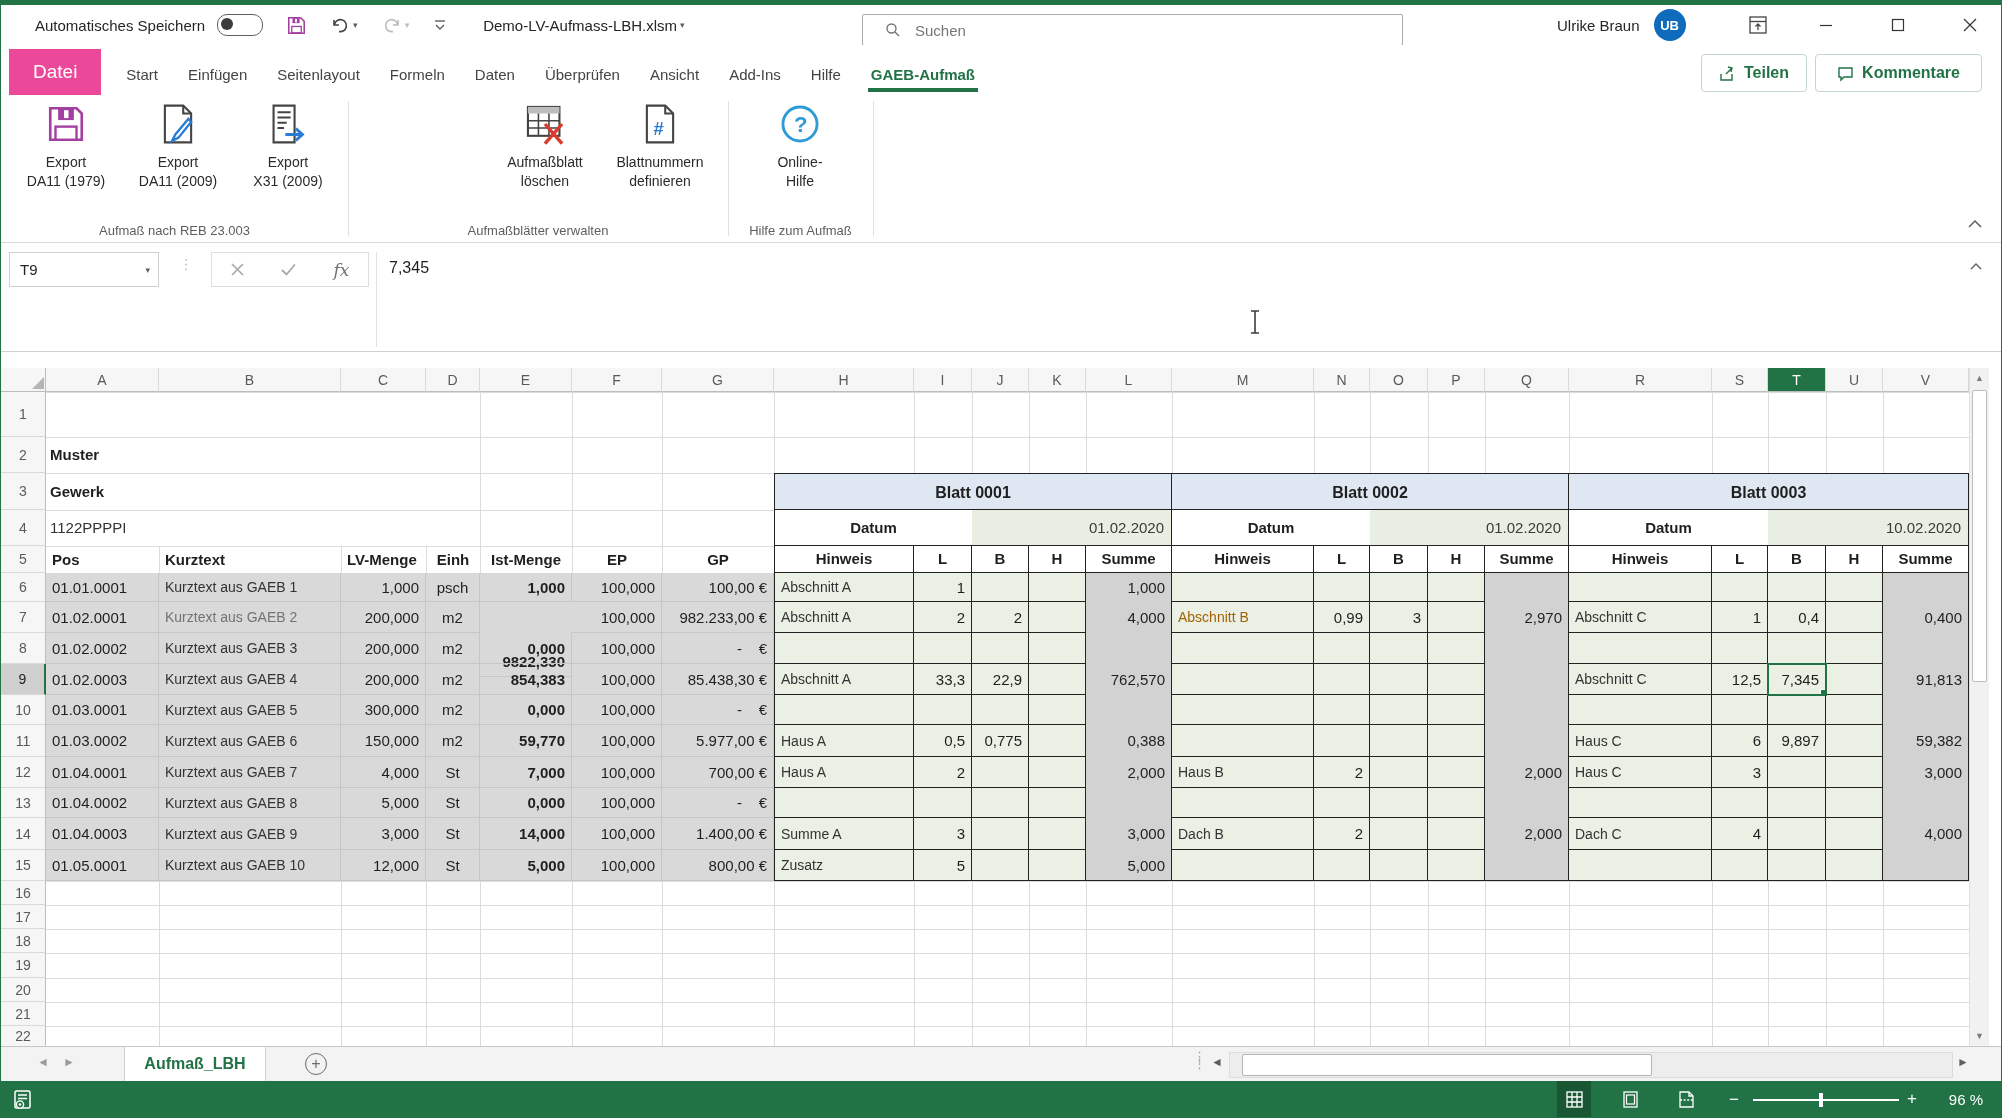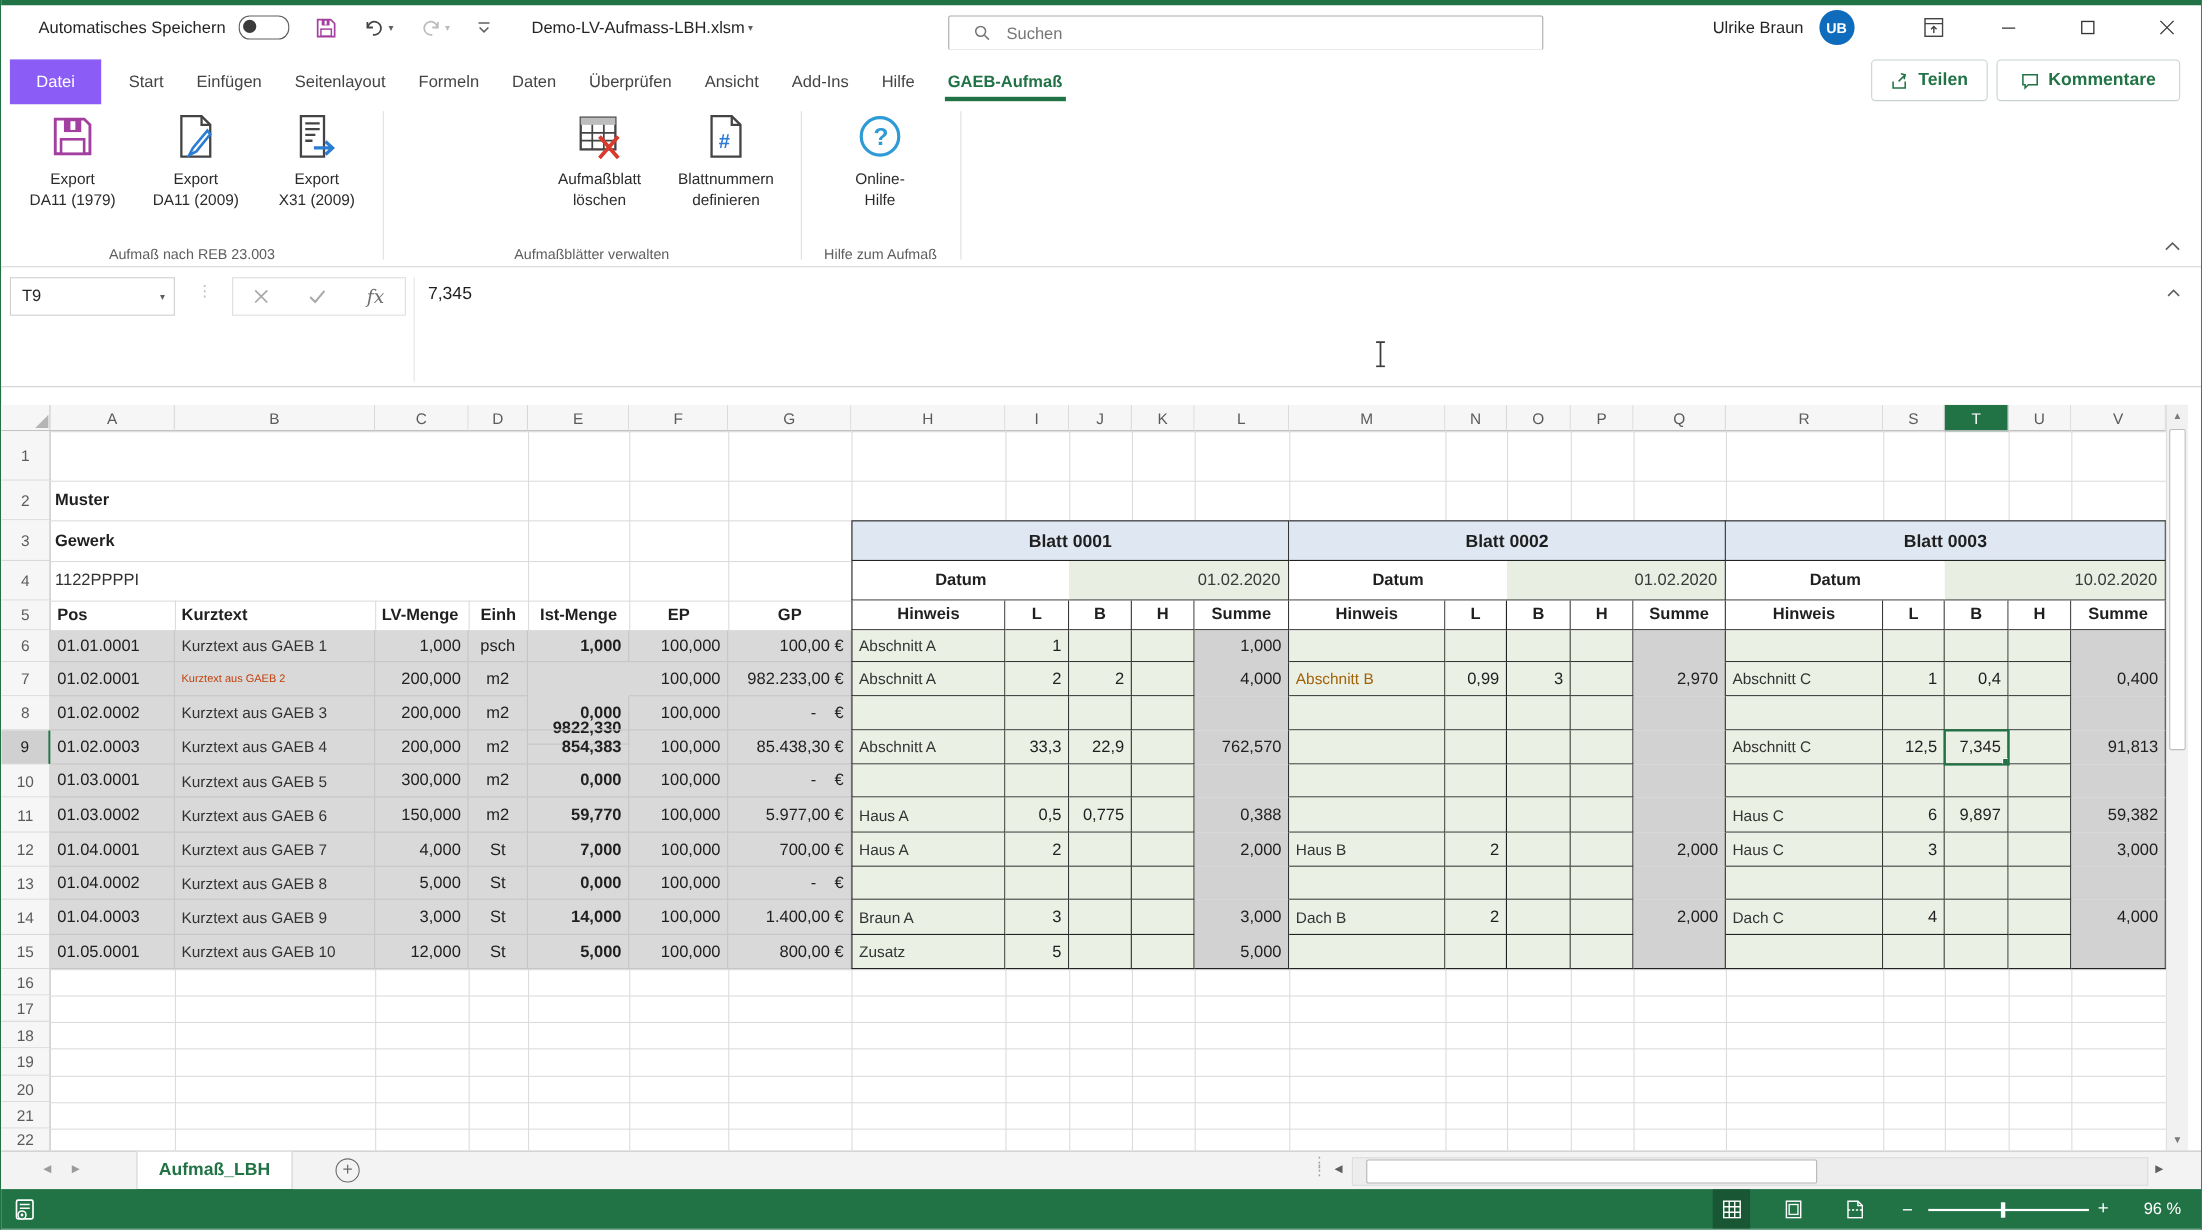--- a/index.html
+++ b/index.html
@@ -18,21 +18,21 @@
   .doc-title{font-size:15px;color:#252525;margin-left:36px}
   .searchbox{position:absolute;left:861px;top:9px;width:539px;height:30px;border:1px solid #ababab;border-radius:2px;
              display:flex;align-items:center;background:#fff}
   .searchbox span{color:#767676;font-size:15px;margin-left:14px}
   .user{position:absolute;left:1556px;top:0;height:40px;display:flex;align-items:center;font-size:15px;color:#252525}
   .avatar{width:32px;height:32px;border-radius:50%;background:#0f6cbd;color:#fff;font-size:13px;font-weight:bold;
           display:flex;align-items:center;justify-content:center;margin-left:14px}
   .winbtn{position:absolute;top:0;width:58px;height:40px;display:flex;align-items:center;justify-content:center}
   
   .ribbontabs{top:45px;left:0;right:0;height:50px;background:#fff;display:flex;align-items:flex-end}
-  .tab-file{background:#8b5cf6;color:#fff;font-size:15px;padding:12px 24px;margin-left:8px}
+  .tab-file{background:#ec4899;color:#fff;font-size:19px;padding:12px 24px;margin-left:8px}
   .rtab{font-size:15px;color:#444;padding:12px 15px;position:relative}
   .rtab.active{color:#217346;font-weight:bold}
   .rtab.active:after{content:"";position:absolute;left:12px;right:12px;bottom:3px;height:4px;background:#217346}
   .pillbtn{position:absolute;top:9px;height:36px;border:1px solid #c5d4cc;border-radius:4px;background:#fff;
            display:flex;align-items:center;justify-content:center;color:#217346;font-size:16px;font-weight:bold;gap:8px}
   
   .ribbon{top:95px;left:0;right:0;height:148px;background:#fff;border-bottom:1px solid #d8d8d8}
   .rgroup-label{position:absolute;bottom:4px;left:0;right:0;text-align:center;font-size:13px;color:#5e5e5e}
   .bigbtn{position:absolute;top:8px;display:flex;flex-direction:column;align-items:center;width:110px}
   .bigbtn .lbl{font-size:14px;color:#2b2b2b;text-align:center;line-height:19px;margin-top:8px}
@@ -366,21 +366,21 @@
       <div class="cell" style="left: 661px; top: 178px; width: 112px; height: 27px; font-weight: bold; line-height: 27px; text-align: center; padding: 0px 6px;">GP</div>
       <div class="cell" style="left: 45px; top: 205px; width: 728px; height: 308px; background: rgb(217, 217, 217);"></div>
       <div class="cell" style="left: 45px; top: 205px; width: 113px; height: 29px; line-height: 29px; text-align: left; padding: 0px 6px; border-right: 1px solid rgb(198, 198, 198); border-bottom: 1px solid rgb(198, 198, 198);">01.01.0001</div>
       <div class="cell" style="left: 158px; top: 205px; width: 182px; height: 29px; line-height: 29px; text-align: left; padding: 0px 6px; border-right: 1px solid rgb(198, 198, 198); border-bottom: 1px solid rgb(198, 198, 198); font-size: 14px; color: rgb(51, 51, 51);">Kurztext aus GAEB 1</div>
       <div class="cell" style="left: 340px; top: 205px; width: 85px; height: 29px; line-height: 29px; text-align: right; padding: 0px 6px; border-right: 1px solid rgb(198, 198, 198); border-bottom: 1px solid rgb(198, 198, 198);">1,000</div>
       <div class="cell" style="left: 425px; top: 205px; width: 54px; height: 29px; line-height: 29px; text-align: center; padding: 0px 6px; border-right: 1px solid rgb(198, 198, 198); border-bottom: 1px solid rgb(198, 198, 198);">psch</div>
       <div class="cell" style="left: 479px; top: 205px; width: 92px; height: 29px; line-height: 29px; text-align: right; padding: 0px 6px; border-right: 1px solid rgb(198, 198, 198); border-bottom: 1px solid rgb(198, 198, 198); font-weight: bold;">1,000</div>
       <div class="cell" style="left: 571px; top: 205px; width: 90px; height: 29px; line-height: 29px; text-align: right; padding: 0px 6px; border-right: 1px solid rgb(198, 198, 198); border-bottom: 1px solid rgb(198, 198, 198);">100,000</div>
       <div class="cell" style="left: 661px; top: 205px; width: 112px; height: 29px; line-height: 29px; text-align: right; padding: 0px 6px; border-right: 1px solid rgb(198, 198, 198); border-bottom: 1px solid rgb(198, 198, 198);">100,00 €</div>
       <div class="cell" style="left: 45px; top: 234px; width: 113px; height: 31px; line-height: 31px; text-align: left; padding: 0px 6px; border-right: 1px solid rgb(198, 198, 198); border-bottom: 1px solid rgb(198, 198, 198);">01.02.0001</div>
-      <div class="cell" style="left: 158px; top: 234px; width: 182px; height: 31px; line-height: 31px; text-align: left; padding: 0px 6px; border-right: 1px solid rgb(198, 198, 198); border-bottom: 1px solid rgb(198, 198, 198); font-size: 10px; color: #c2410c;">Kurztext aus GAEB 2</div>
+      <div class="cell" style="left: 158px; top: 234px; width: 182px; height: 31px; line-height: 31px; text-align: left; padding: 0px 6px; border-right: 1px solid rgb(198, 198, 198); border-bottom: 1px solid rgb(198, 198, 198); font-size: 14px; color: #737373;">Kurztext aus GAEB 2</div>
       <div class="cell" style="left: 340px; top: 234px; width: 85px; height: 31px; line-height: 31px; text-align: right; padding: 0px 6px; border-right: 1px solid rgb(198, 198, 198); border-bottom: 1px solid rgb(198, 198, 198);">200,000</div>
       <div class="cell" style="left: 425px; top: 234px; width: 54px; height: 31px; line-height: 31px; text-align: center; padding: 0px 6px; border-right: 1px solid rgb(198, 198, 198); border-bottom: 1px solid rgb(198, 198, 198);">m2</div>
       <div class="cell" style="left: 479px; top: 234px; width: 92px; height: 31px; line-height: 31px; text-align: right; padding: 0px 6px; border-right: 1px solid rgb(198, 198, 198); border-bottom: 1px solid rgb(198, 198, 198); font-weight: bold; margin-top: 44px;">9822,330</div>
       <div class="cell" style="left: 571px; top: 234px; width: 90px; height: 31px; line-height: 31px; text-align: right; padding: 0px 6px; border-right: 1px solid rgb(198, 198, 198); border-bottom: 1px solid rgb(198, 198, 198);">100,000</div>
       <div class="cell" style="left: 661px; top: 234px; width: 112px; height: 31px; line-height: 31px; text-align: right; padding: 0px 6px; border-right: 1px solid rgb(198, 198, 198); border-bottom: 1px solid rgb(198, 198, 198);">982.233,00 €</div>
       <div class="cell" style="left: 45px; top: 265px; width: 113px; height: 31px; line-height: 31px; text-align: left; padding: 0px 6px; border-right: 1px solid rgb(198, 198, 198); border-bottom: 1px solid rgb(198, 198, 198);">01.02.0002</div>
       <div class="cell" style="left: 158px; top: 265px; width: 182px; height: 31px; line-height: 31px; text-align: left; padding: 0px 6px; border-right: 1px solid rgb(198, 198, 198); border-bottom: 1px solid rgb(198, 198, 198); font-size: 14px; color: rgb(51, 51, 51);">Kurztext aus GAEB 3</div>
       <div class="cell" style="left: 340px; top: 265px; width: 85px; height: 31px; line-height: 31px; text-align: right; padding: 0px 6px; border-right: 1px solid rgb(198, 198, 198); border-bottom: 1px solid rgb(198, 198, 198);">200,000</div>
       <div class="cell" style="left: 425px; top: 265px; width: 54px; height: 31px; line-height: 31px; text-align: center; padding: 0px 6px; border-right: 1px solid rgb(198, 198, 198); border-bottom: 1px solid rgb(198, 198, 198);">m2</div>
       <div class="cell" style="left: 479px; top: 265px; width: 92px; height: 31px; line-height: 31px; text-align: right; padding: 0px 6px; border-right: 1px solid rgb(198, 198, 198); border-bottom: 1px solid rgb(198, 198, 198); font-weight: bold;">0,000</div>
@@ -476,21 +476,21 @@
       <div class="cell" style="left: 773px; top: 389px; width: 140px; height: 31px; line-height: 31px; padding: 0px 6px; background: rgb(234, 240, 228); text-align: left; font-size: 14px; color: rgb(51, 51, 51); border-right: 1px solid rgb(34, 34, 34); border-bottom: 1px solid rgb(34, 34, 34); border-left: 1px solid rgb(34, 34, 34);">Haus A</div>
       <div class="cell" style="left: 913px; top: 389px; width: 58px; height: 31px; line-height: 31px; padding: 0px 6px; background: rgb(234, 240, 228); text-align: right; border-right: 1px solid rgb(34, 34, 34); border-bottom: 1px solid rgb(34, 34, 34);">2</div>
       <div class="cell" style="left: 971px; top: 389px; width: 57px; height: 31px; line-height: 31px; padding: 0px 6px; background: rgb(234, 240, 228); text-align: right; border-right: 1px solid rgb(34, 34, 34); border-bottom: 1px solid rgb(34, 34, 34);"></div>
       <div class="cell" style="left: 1028px; top: 389px; width: 57px; height: 31px; line-height: 31px; padding: 0px 6px; background: rgb(234, 240, 228); text-align: right; border-right: 1px solid rgb(34, 34, 34); border-bottom: 1px solid rgb(34, 34, 34);"></div>
       <div class="cell" style="left: 1085px; top: 389px; width: 86px; height: 31px; line-height: 31px; padding: 0px 6px; background: rgb(210, 210, 210); text-align: right; border-right: 1px solid rgb(34, 34, 34);">2,000</div>
       <div class="cell" style="left: 773px; top: 420px; width: 140px; height: 30px; line-height: 30px; padding: 0px 6px; background: rgb(234, 240, 228); text-align: left; font-size: 14px; color: rgb(51, 51, 51); border-right: 1px solid rgb(34, 34, 34); border-bottom: 1px solid rgb(34, 34, 34); border-left: 1px solid rgb(34, 34, 34);"></div>
       <div class="cell" style="left: 913px; top: 420px; width: 58px; height: 30px; line-height: 30px; padding: 0px 6px; background: rgb(234, 240, 228); text-align: right; border-right: 1px solid rgb(34, 34, 34); border-bottom: 1px solid rgb(34, 34, 34);"></div>
       <div class="cell" style="left: 971px; top: 420px; width: 57px; height: 30px; line-height: 30px; padding: 0px 6px; background: rgb(234, 240, 228); text-align: right; border-right: 1px solid rgb(34, 34, 34); border-bottom: 1px solid rgb(34, 34, 34);"></div>
       <div class="cell" style="left: 1028px; top: 420px; width: 57px; height: 30px; line-height: 30px; padding: 0px 6px; background: rgb(234, 240, 228); text-align: right; border-right: 1px solid rgb(34, 34, 34); border-bottom: 1px solid rgb(34, 34, 34);"></div>
       <div class="cell" style="left: 1085px; top: 420px; width: 86px; height: 30px; line-height: 30px; padding: 0px 6px; background: rgb(210, 210, 210); text-align: right; border-right: 1px solid rgb(34, 34, 34);"></div>
-      <div class="cell" style="left: 773px; top: 450px; width: 140px; height: 32px; line-height: 32px; padding: 0px 6px; background: rgb(234, 240, 228); text-align: left; font-size: 14px; color: rgb(51, 51, 51); border-right: 1px solid rgb(34, 34, 34); border-bottom: 1px solid rgb(34, 34, 34); border-left: 1px solid rgb(34, 34, 34);">Braun A</div>
+      <div class="cell" style="left: 773px; top: 450px; width: 140px; height: 32px; line-height: 32px; padding: 0px 6px; background: rgb(234, 240, 228); text-align: left; font-size: 14px; color: rgb(51, 51, 51); border-right: 1px solid rgb(34, 34, 34); border-bottom: 1px solid rgb(34, 34, 34); border-left: 1px solid rgb(34, 34, 34);">Summe A</div>
       <div class="cell" style="left: 913px; top: 450px; width: 58px; height: 32px; line-height: 32px; padding: 0px 6px; background: rgb(234, 240, 228); text-align: right; border-right: 1px solid rgb(34, 34, 34); border-bottom: 1px solid rgb(34, 34, 34);">3</div>
       <div class="cell" style="left: 971px; top: 450px; width: 57px; height: 32px; line-height: 32px; padding: 0px 6px; background: rgb(234, 240, 228); text-align: right; border-right: 1px solid rgb(34, 34, 34); border-bottom: 1px solid rgb(34, 34, 34);"></div>
       <div class="cell" style="left: 1028px; top: 450px; width: 57px; height: 32px; line-height: 32px; padding: 0px 6px; background: rgb(234, 240, 228); text-align: right; border-right: 1px solid rgb(34, 34, 34); border-bottom: 1px solid rgb(34, 34, 34);"></div>
       <div class="cell" style="left: 1085px; top: 450px; width: 86px; height: 32px; line-height: 32px; padding: 0px 6px; background: rgb(210, 210, 210); text-align: right; border-right: 1px solid rgb(34, 34, 34);">3,000</div>
       <div class="cell" style="left: 773px; top: 482px; width: 140px; height: 31px; line-height: 31px; padding: 0px 6px; background: rgb(234, 240, 228); text-align: left; font-size: 14px; color: rgb(51, 51, 51); border-right: 1px solid rgb(34, 34, 34); border-bottom: 1px solid rgb(34, 34, 34); border-left: 1px solid rgb(34, 34, 34);">Zusatz</div>
       <div class="cell" style="left: 913px; top: 482px; width: 58px; height: 31px; line-height: 31px; padding: 0px 6px; background: rgb(234, 240, 228); text-align: right; border-right: 1px solid rgb(34, 34, 34); border-bottom: 1px solid rgb(34, 34, 34);">5</div>
       <div class="cell" style="left: 971px; top: 482px; width: 57px; height: 31px; line-height: 31px; padding: 0px 6px; background: rgb(234, 240, 228); text-align: right; border-right: 1px solid rgb(34, 34, 34); border-bottom: 1px solid rgb(34, 34, 34);"></div>
       <div class="cell" style="left: 1028px; top: 482px; width: 57px; height: 31px; line-height: 31px; padding: 0px 6px; background: rgb(234, 240, 228); text-align: right; border-right: 1px solid rgb(34, 34, 34); border-bottom: 1px solid rgb(34, 34, 34);"></div>
       <div class="cell" style="left: 1085px; top: 482px; width: 86px; height: 31px; line-height: 31px; padding: 0px 6px; background: rgb(210, 210, 210); text-align: right; border-right: 1px solid rgb(34, 34, 34); border-bottom: 1px solid rgb(34, 34, 34);">5,000</div>
       <div class="cell" style="left: 1171px; top: 105px; width: 397px; height: 37px; background: rgb(223, 232, 242); font-weight: bold; font-size: 16px; text-align: center; line-height: 37px; border-top: 1px solid rgb(34, 34, 34); border-right: 1px solid rgb(34, 34, 34); border-bottom: 1px solid rgb(34, 34, 34); border-image: initial; border-left: none;">Blatt 0002</div>

